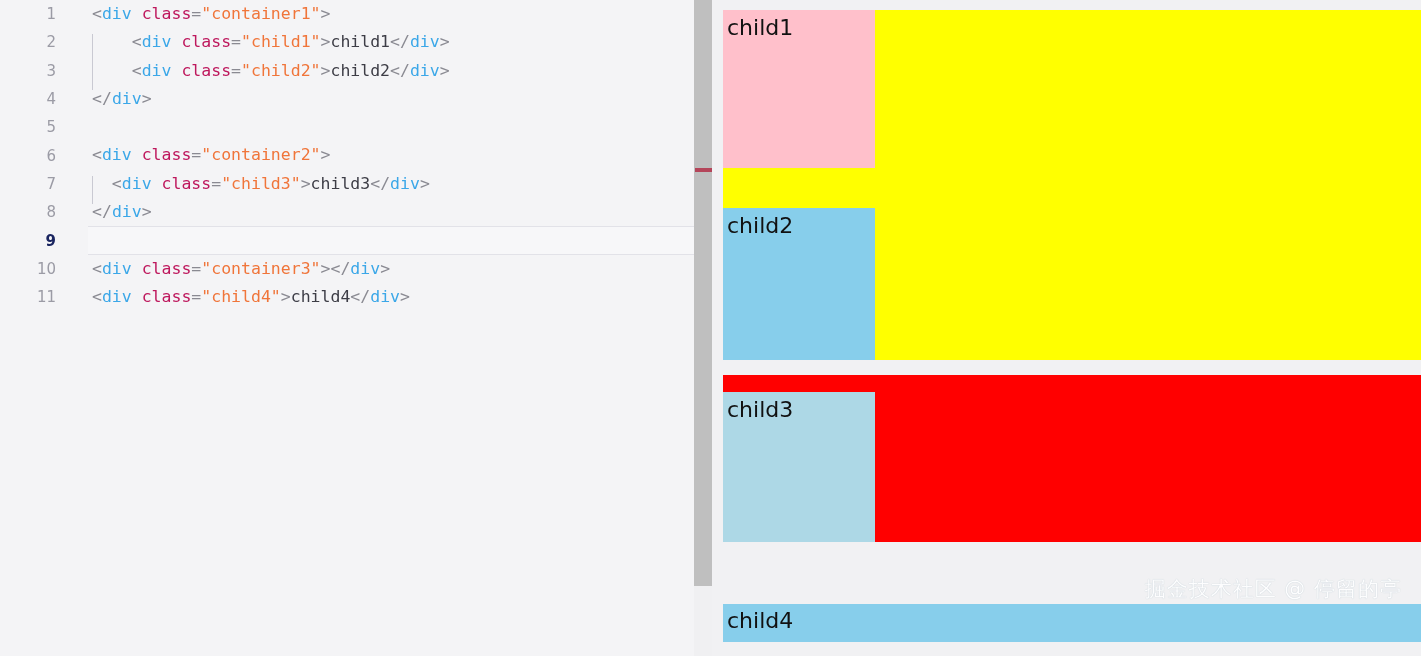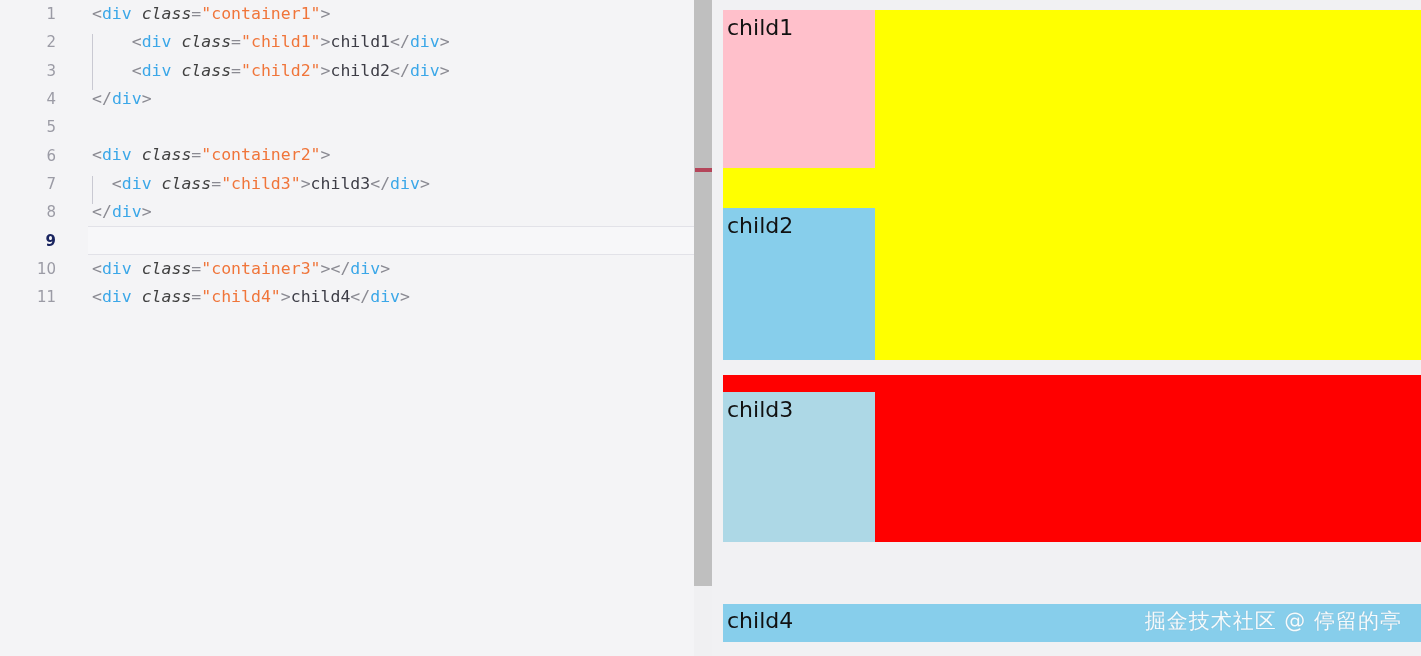--- a/index.html
+++ b/index.html
@@ -64,21 +64,21 @@
   .code-text {
     flex: 1 1 auto;
     margin-left: 32px;
     height: 28.3px;
     line-height: 28.3px;
     box-sizing: border-box;
     padding-left: 4px;
   }
   .tok-punct   { color: #8a8a92; }
   .tok-tag     { color: #3ba7e8; margin-top: 20px; }
-  .tok-attr    { color: #404040; font-style: italic; }
+  .tok-attr    { color: #be185d; }
   .tok-eq      { color: #8a8a92; }
   .tok-string  { color: #f0753a; }
   .tok-content { color: #3d3d46; }
 
   
   .indent-guide {
     position: absolute;
     width: 1px;
     background: #c9c9d2;
   }
@@ -187,21 +187,21 @@
     font-size: 22px;
     color: #111111;
     line-height: 1.15;
     white-space: nowrap;
   }
   .child4 .box-label { top: 4px; }
 
   .watermark {
     position: absolute;
     right: 19px;
-    top: 607px;
+    top: 575px;
     font-family: "DejaVu Sans", sans-serif;
     font-size: 21px;
     color: #ffffff;
     opacity: 0.92;
     white-space: nowrap;
     letter-spacing: 1px;
     text-shadow: 0 0 1px rgba(120,150,170,0.6);
     margin-left: 24px;
   }
 </style>

